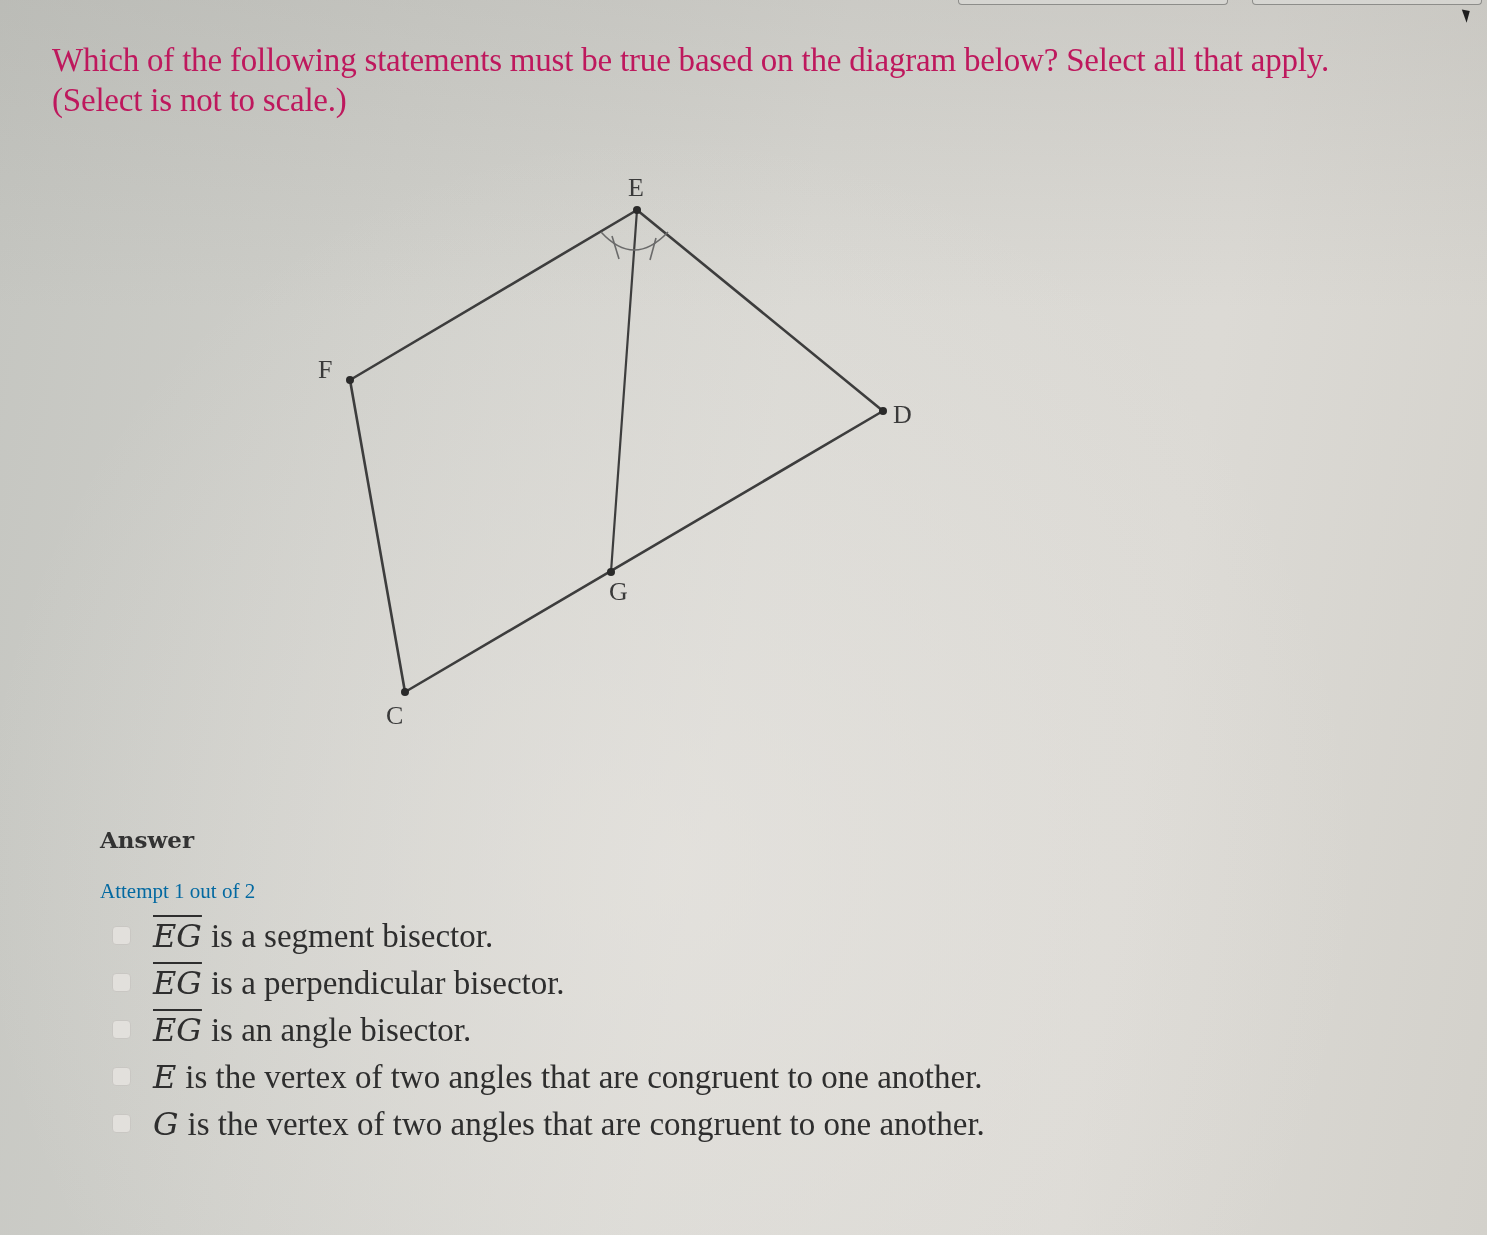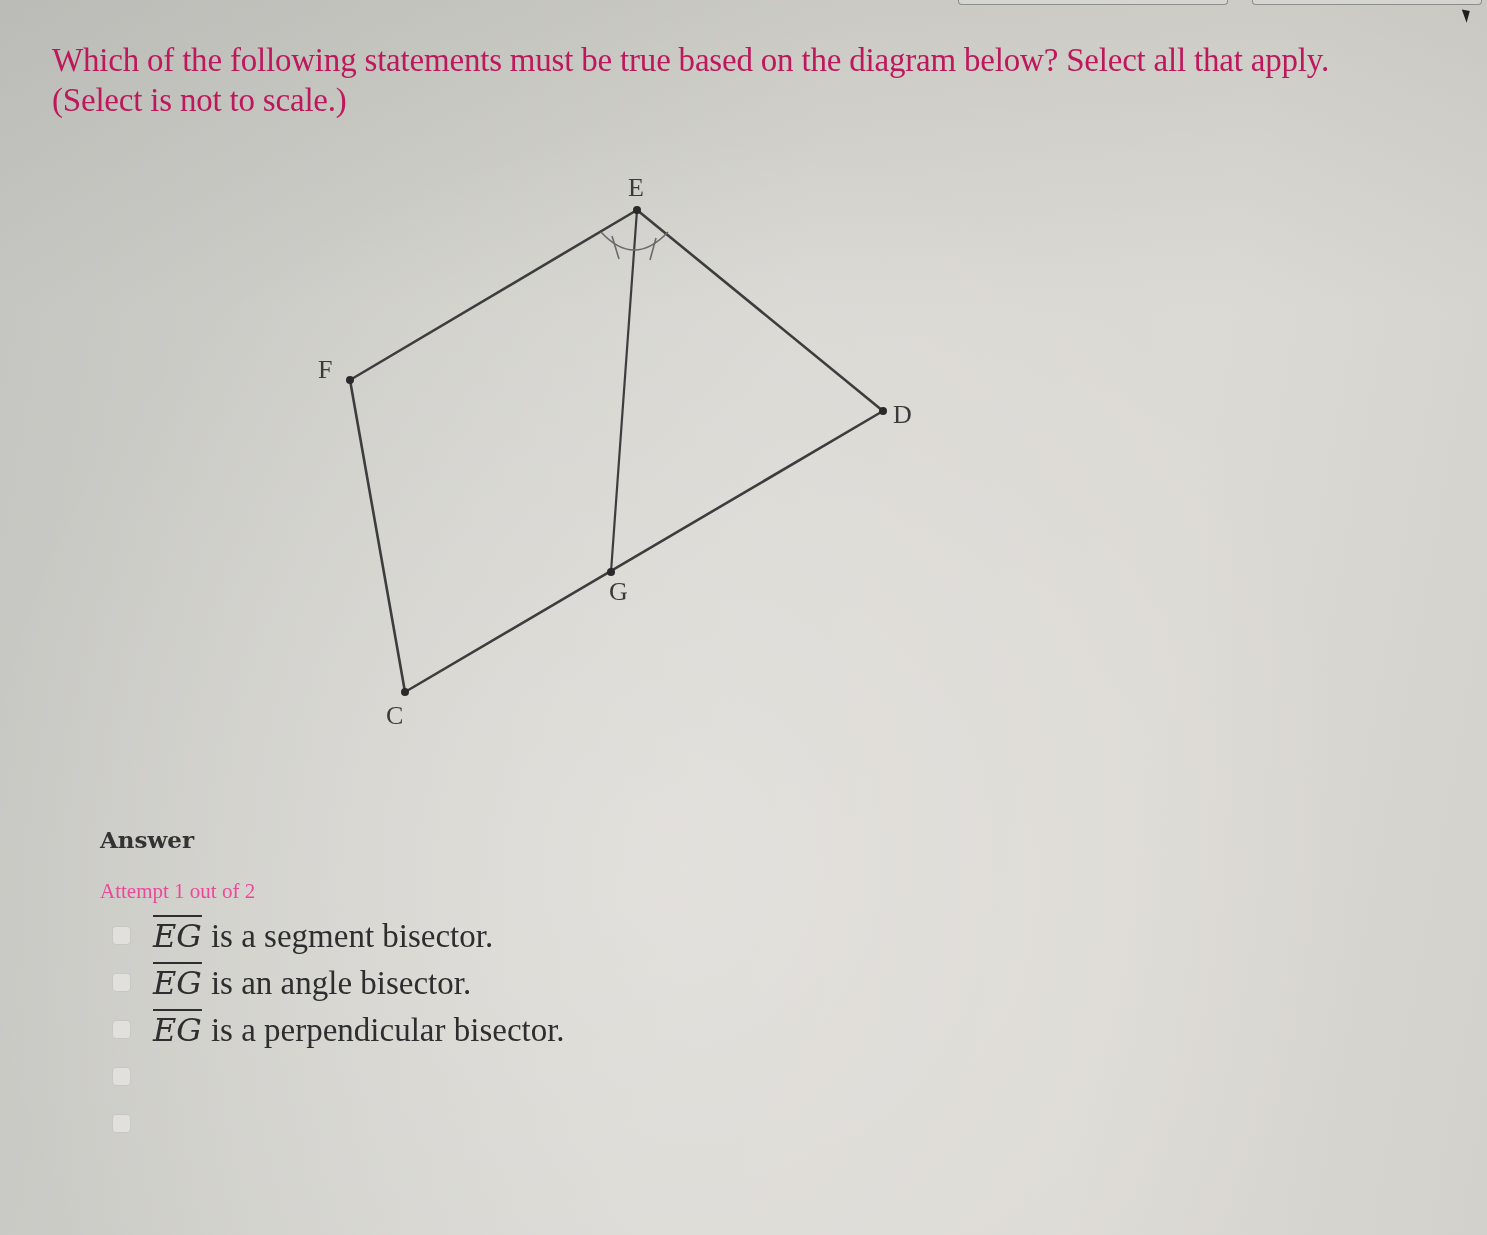--- a/index.html
+++ b/index.html
@@ -77,21 +77,21 @@
     }
     .answer-label {
       font-family: "DejaVu Serif", serif;
       font-weight: bold;
       font-size: 23px;
       color: #333;
     }
     .attempt-label {
       font-family: "Liberation Serif", serif;
       font-size: 21px;
-      color: #ec4899;
+      color: #0369a1;
     }
     .options {
       position: absolute;
       left: 108px;
       top: 912px;
     }
     .option {
       display: flex;
       align-items: center;
       height: 47px;
@@ -174,28 +174,34 @@
 <div class="options">
   <div class="option">
     <span class="checkbox"></span>
     <span class="opt-text">
       <span class="math overline">EG</span><span>is a segment bisector.</span>
     </span>
   </div>
   <div class="option">
     <span class="checkbox"></span>
     <span class="opt-text">
+      <span class="math overline">EG</span><span>is a perpendicular bisector.</span>
+    </span>
+  </div>
+  <div class="option">
+    <span class="checkbox"></span>
+    <span class="opt-text">
       <span class="math overline">EG</span><span>is an angle bisector.</span>
     </span>
   </div>
   <div class="option">
     <span class="checkbox"></span>
     <span class="opt-text">
-      <span class="math overline">EG</span><span>is a perpendicular bisector.</span>
-    </span>
-  </div>
-  <div class="option">
-    <span class="checkbox"></span>
-  </div>
-  <div class="option">
-    <span class="checkbox"></span>
+      <span class="math">E</span><span>is the vertex of two angles that are congruent to one another.</span>
+    </span>
+  </div>
+  <div class="option">
+    <span class="checkbox"></span>
+    <span class="opt-text">
+      <span class="math">G</span><span>is the vertex of two angles that are congruent to one another.</span>
+    </span>
   </div>
 </div>
 
 </body></html>

